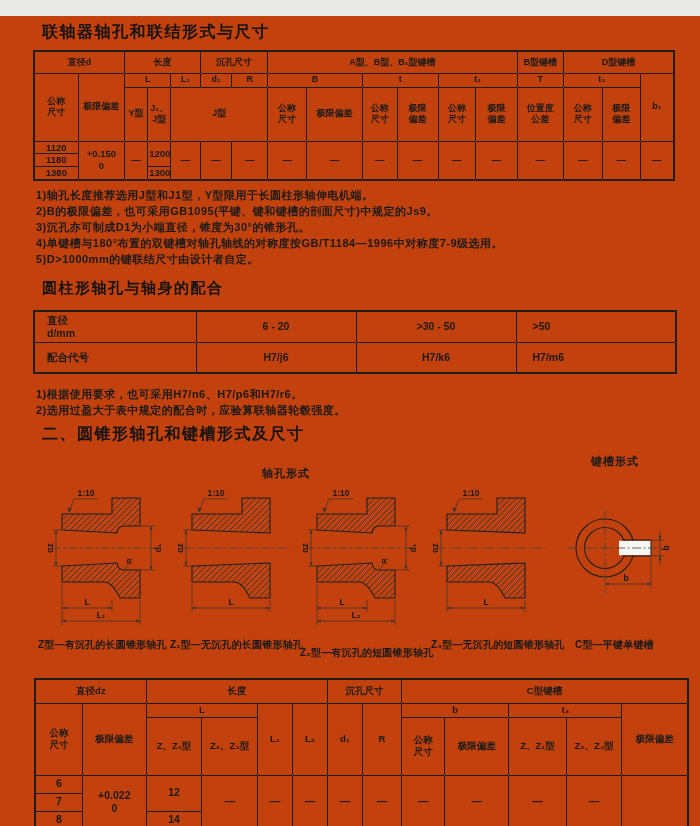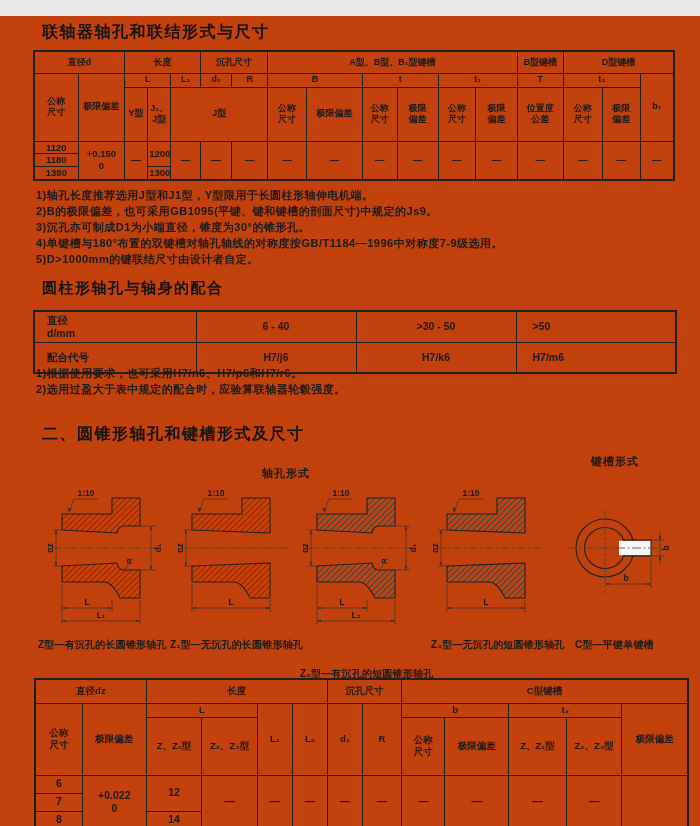--- a/index.html
+++ b/index.html
@@ -143,34 +143,34 @@
     <colgroup>
         <col style="width:162px">
         <col style="width:160px">
         <col style="width:160px">
         <col style="width:160px">
       </colgroup>
     <tbody>
         <tr>
       <td class="lft">直径
 d/mm</td>
-      <td>6 - 40</td>
+      <td>6 - 20</td>
       <td>&gt;30 - 50</td>
       <td class="lft2">&gt;50</td>
     </tr>
     <tr>
       <td class="lft">配合代号</td>
       <td>H7/j6</td>
       <td>H7/k6</td>
       <td class="lft2">H7/m6</td>
     </tr>
   </tbody>
     </table>
 
-  <div class="abs notes" style="left:36px;top:349px">
+  <div class="abs notes" style="left:36px;top:370px">
     <div>1)根据使用要求，也可采用H7/n6、H7/p6和H7/r6。</div>
     <div>2)选用过盈大于表中规定的配合时，应验算联轴器轮毂强度。</div>
   </div>
 
   <div class="abs title" style="left:42px;top:408px;font-size:16px">二、圆锥形轴孔和键槽形式及尺寸</div>
 
   <div class="abs small-label" style="left:262px;top:450px">轴孔形式</div>
   <div class="abs small-label" style="left:591px;top:438px">键槽形式</div>
 
   <svg class="abs" style="left:48px;top:470px" width="118" height="148" viewBox="0 0 118 148">
@@ -366,21 +366,21 @@
         <polygon points="91,86 87,84.7 87,87.3"></polygon>
     </g>
     <g font-size="8.5" fill="#1b1b1b" text-anchor="middle" font-weight="bold">
       <text x="108.5" y="50" transform="rotate(-90 108.5 50)">b</text>
       <text x="66" y="83">b</text>
     </g>
   </svg>
 
   <div class="abs caption" style="left:38px;top:622px">Z型—有沉孔的长圆锥形轴孔</div>
   <div class="abs caption" style="left:170px;top:622px">Z₁型—无沉孔的长圆锥形轴孔</div>
-  <div class="abs caption" style="left:300px;top:651px">Z₂型—有沉孔的短圆锥形轴孔</div>
+  <div class="abs caption" style="left:300px;top:630px">Z₂型—有沉孔的短圆锥形轴孔</div>
   <div class="abs caption" style="left:431px;top:622px">Z₃型—无沉孔的短圆锥形轴孔</div>
   <div class="abs caption" style="left:575px;top:622px">C型—平键单键槽</div>
 
   <table id="table3" class="abs" style="left:34px;top:662px">
     <colgroup>
       <col style="width:46px">
         <col style="width:62px">
         <col style="width:54px">
         <col style="width:54px">
       <col style="width:34px">

